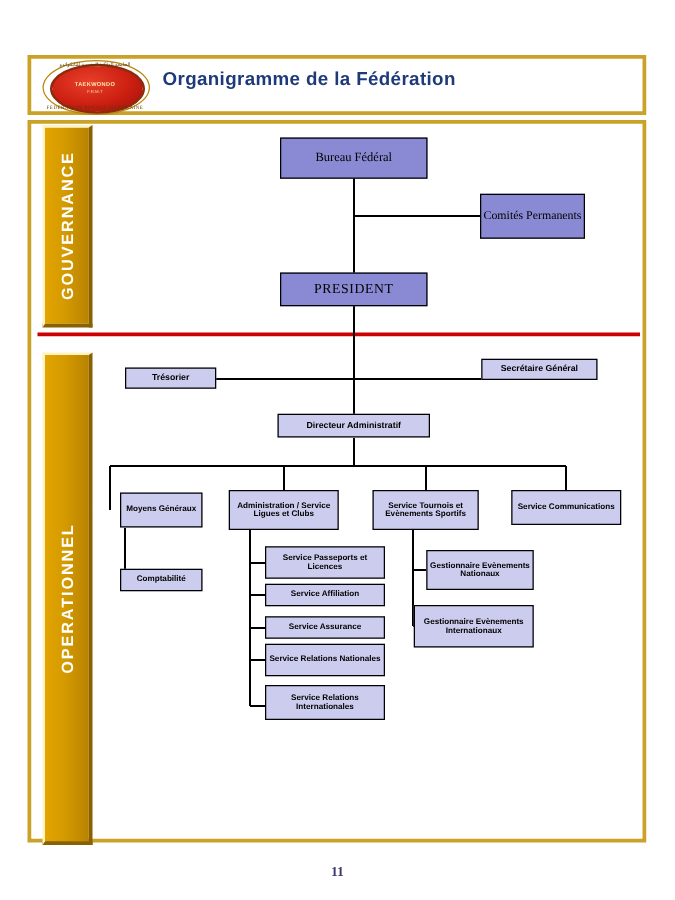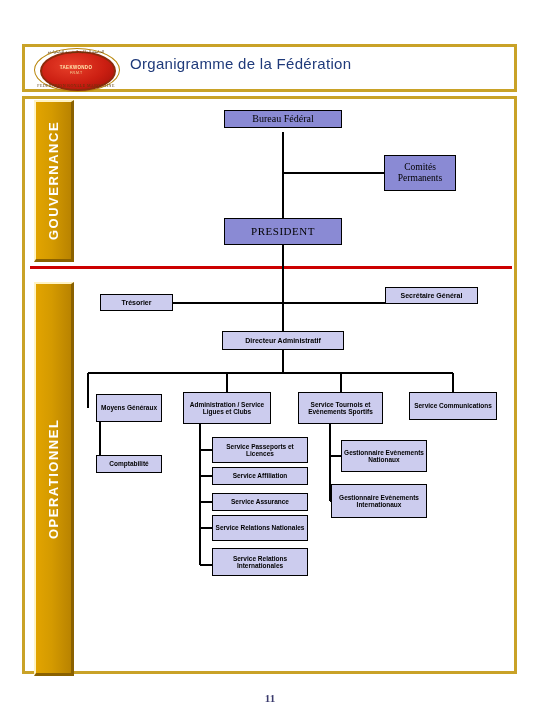--- a/index.html
+++ b/index.html
@@ -23,21 +23,21 @@
       font-size:4px;color:#5a3a0a;letter-spacing:.4px;font-family:"Liberation Serif",serif;}
   #logo .arc-top{top:1px;}
   #logo .arc-bot{top:35px;}
   #logo .inner-txt{position:absolute;left:0;top:17px;width:88px;text-align:center;
       font-size:4.5px;color:#ffe9b0;font-weight:bold;letter-spacing:.3px;}
   #logo .inner-sub{position:absolute;left:0;top:23px;width:88px;text-align:center;
       font-size:3.5px;color:#f3d89a;}
 
   
   #page-title{position:absolute;left:130px;top:55px;width:380px;
-      font-size:15px;font-weight:normal;color:#1f3a7a;letter-spacing:.3px;}
+      font-size:15px;font-weight:bold;color:#1f3a7a;letter-spacing:.3px;}
 
   
   .sidebar{position:absolute;left:34px;width:40px;
       background:linear-gradient(90deg,#e2a400 0%,#d49a00 45%,#b98300 100%);
       border-top:2px solid #fff3c4;border-left:2px solid #fff3c4;
       border-right:3px solid #8a6100;border-bottom:3px solid #8a6100;
       box-sizing:border-box;}
   .sidebar span{display:block;width:100%;height:100%;
       writing-mode:vertical-rl;transform:rotate(180deg);
       text-align:center;line-height:36px;
@@ -123,25 +123,25 @@
     <line x1="200" y1="502" x2="212" y2="502"></line>
     <line x1="200" y1="528" x2="212" y2="528"></line>
     <line x1="200" y1="565" x2="212" y2="565"></line>
 
     <line x1="330" y1="424" x2="330" y2="501"></line>
     <line x1="330" y1="456" x2="341" y2="456"></line>
     <line x1="330" y1="501" x2="341" y2="501"></line>
   </g>
 </svg>
 
-<div class="node serif" style="left:224px;top:110px;width:118px;height:18px;font-size:10px;">
+<div class="node serif" style="left:224px;top:110px;width:118px;height:33px;font-size:10px;">
   <span>Bureau Fédéral</span>
 </div>
 
-<div class="node serif" style="left:384px;top:155px;width:72px;height:36px;font-size:9.5px;">
+<div class="node serif" style="left:384px;top:155px;width:84px;height:36px;font-size:9.5px;">
   <span>Comités Permanents</span>
 </div>
 
 <div class="node serif" style="left:224px;top:218px;width:118px;height:27px;font-size:11px;letter-spacing:.5px;">
   <span>PRESIDENT</span>
 </div>
 
 <div class="node pale" style="left:385px;top:287px;width:93px;height:17px;font-size:7px;font-weight:bold;">
   <span>Secrétaire Général</span>
 </div>

